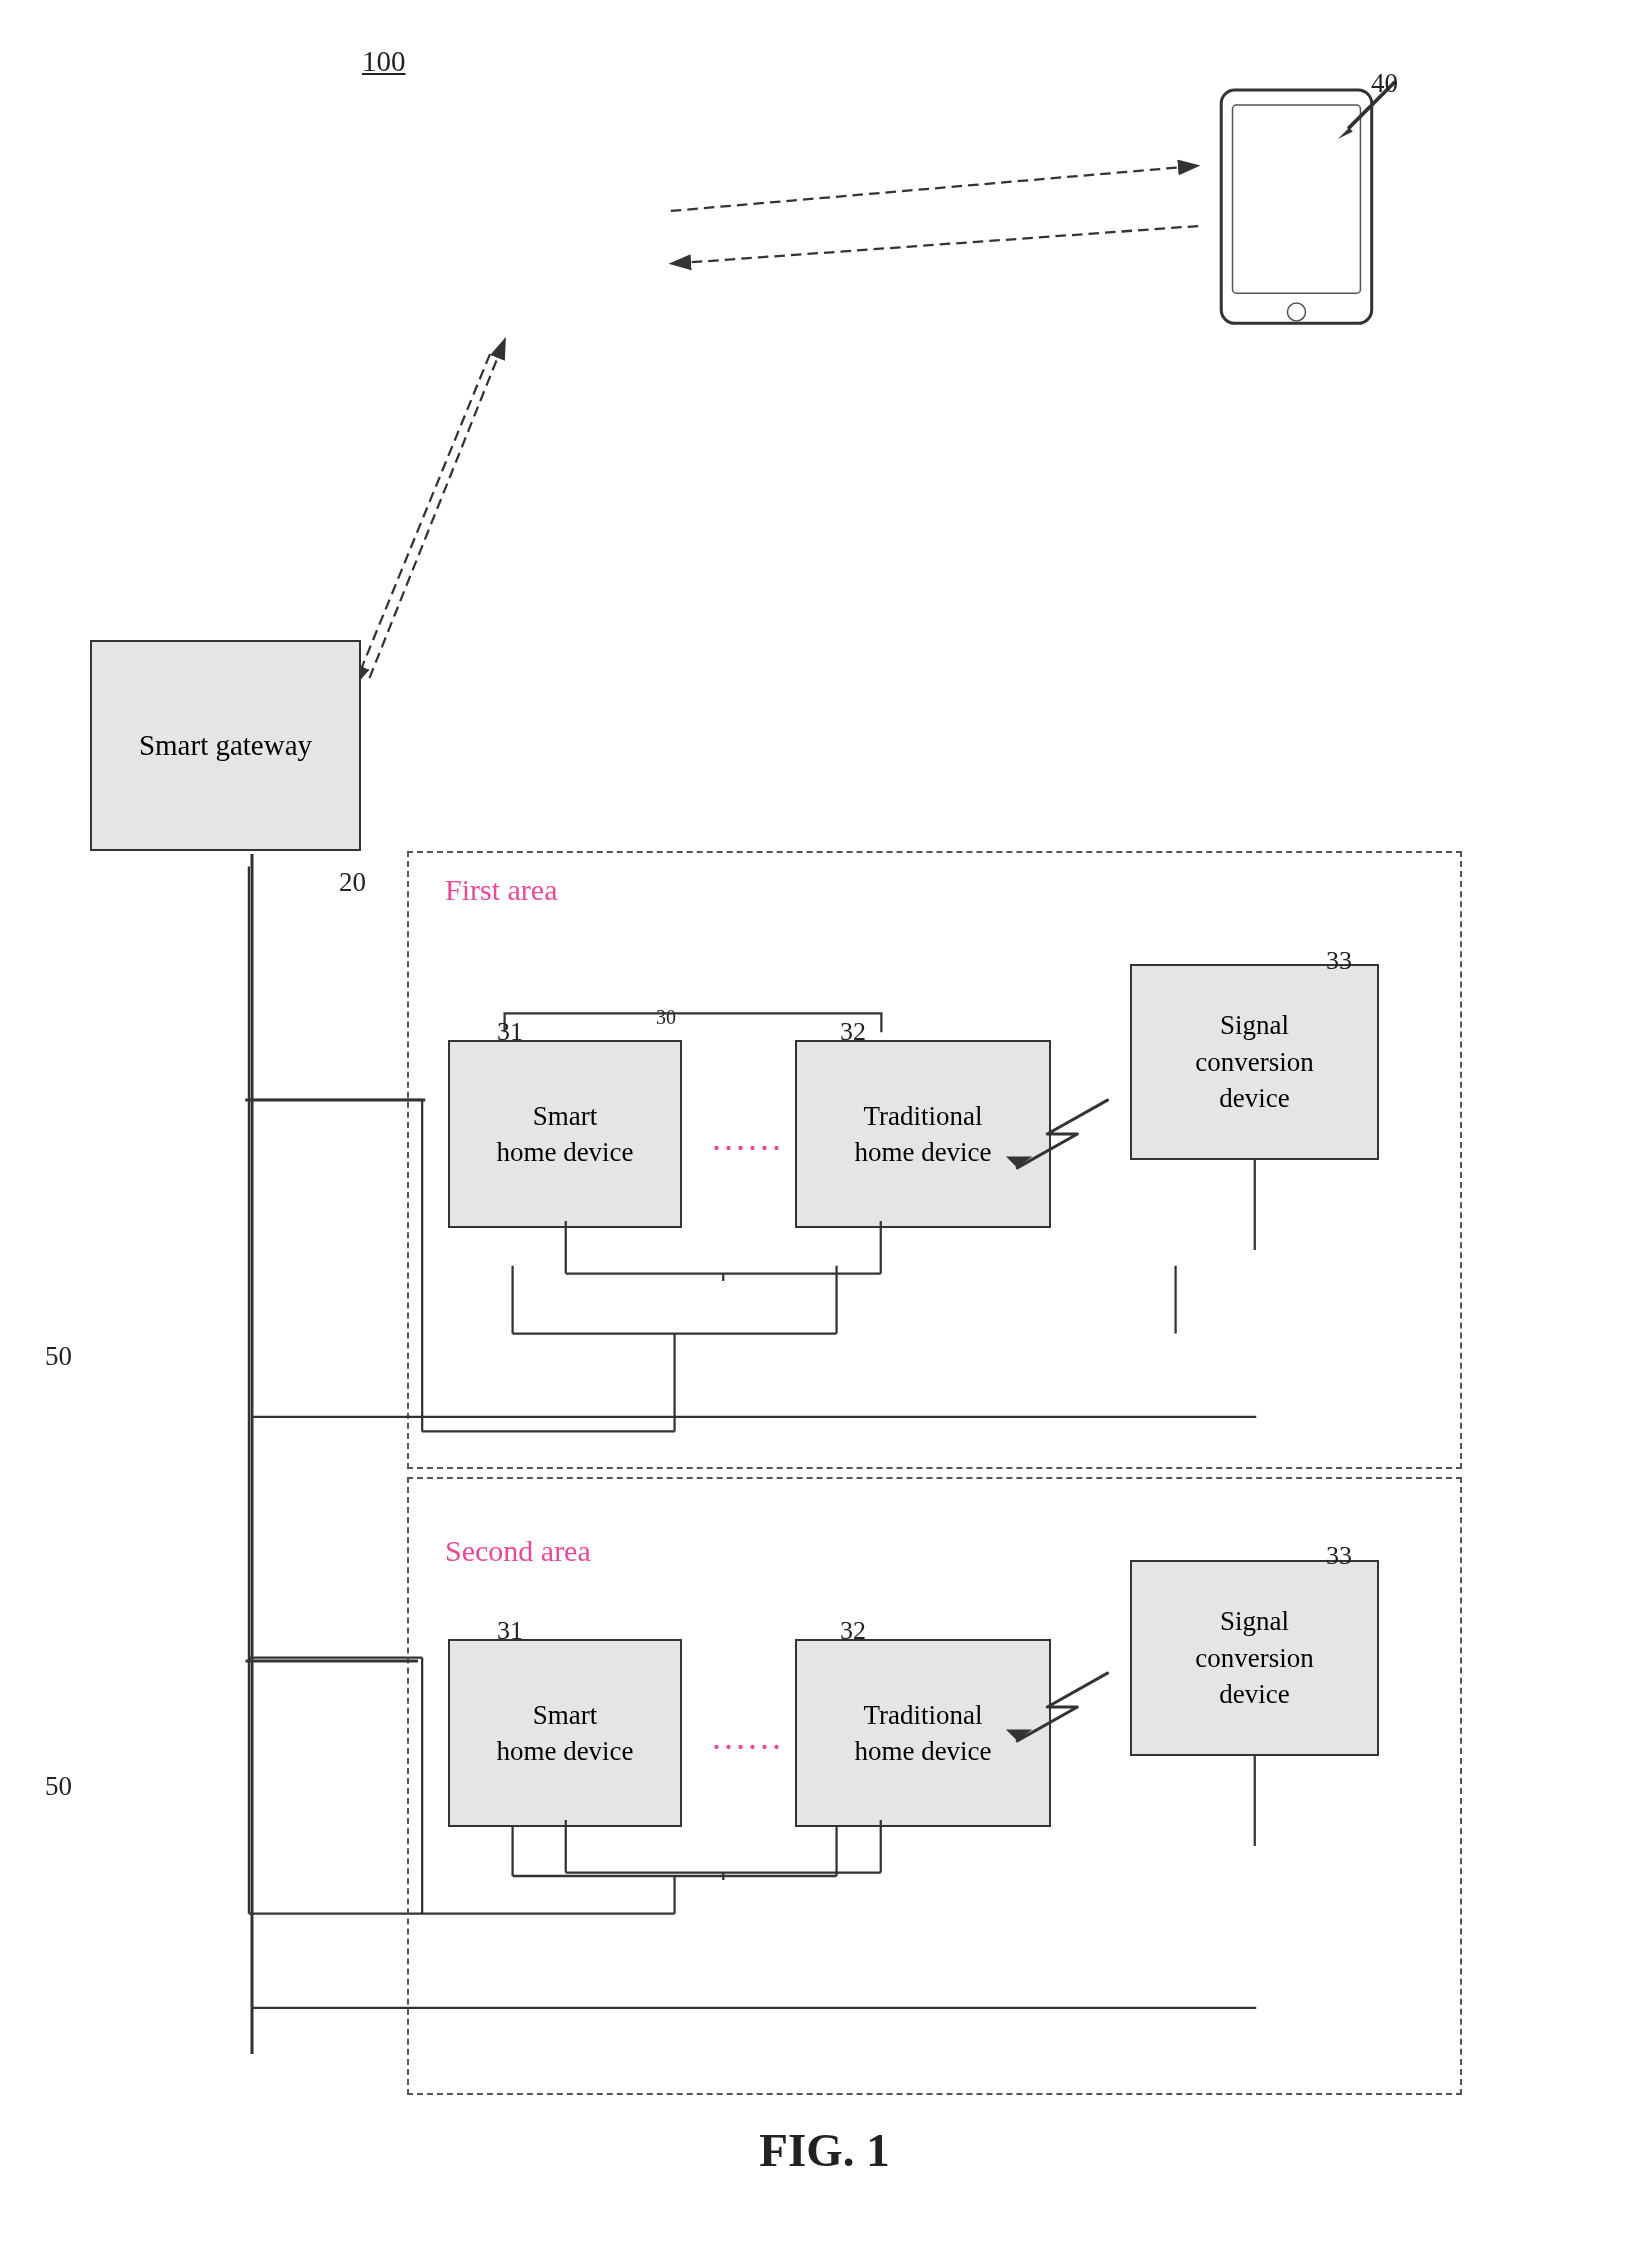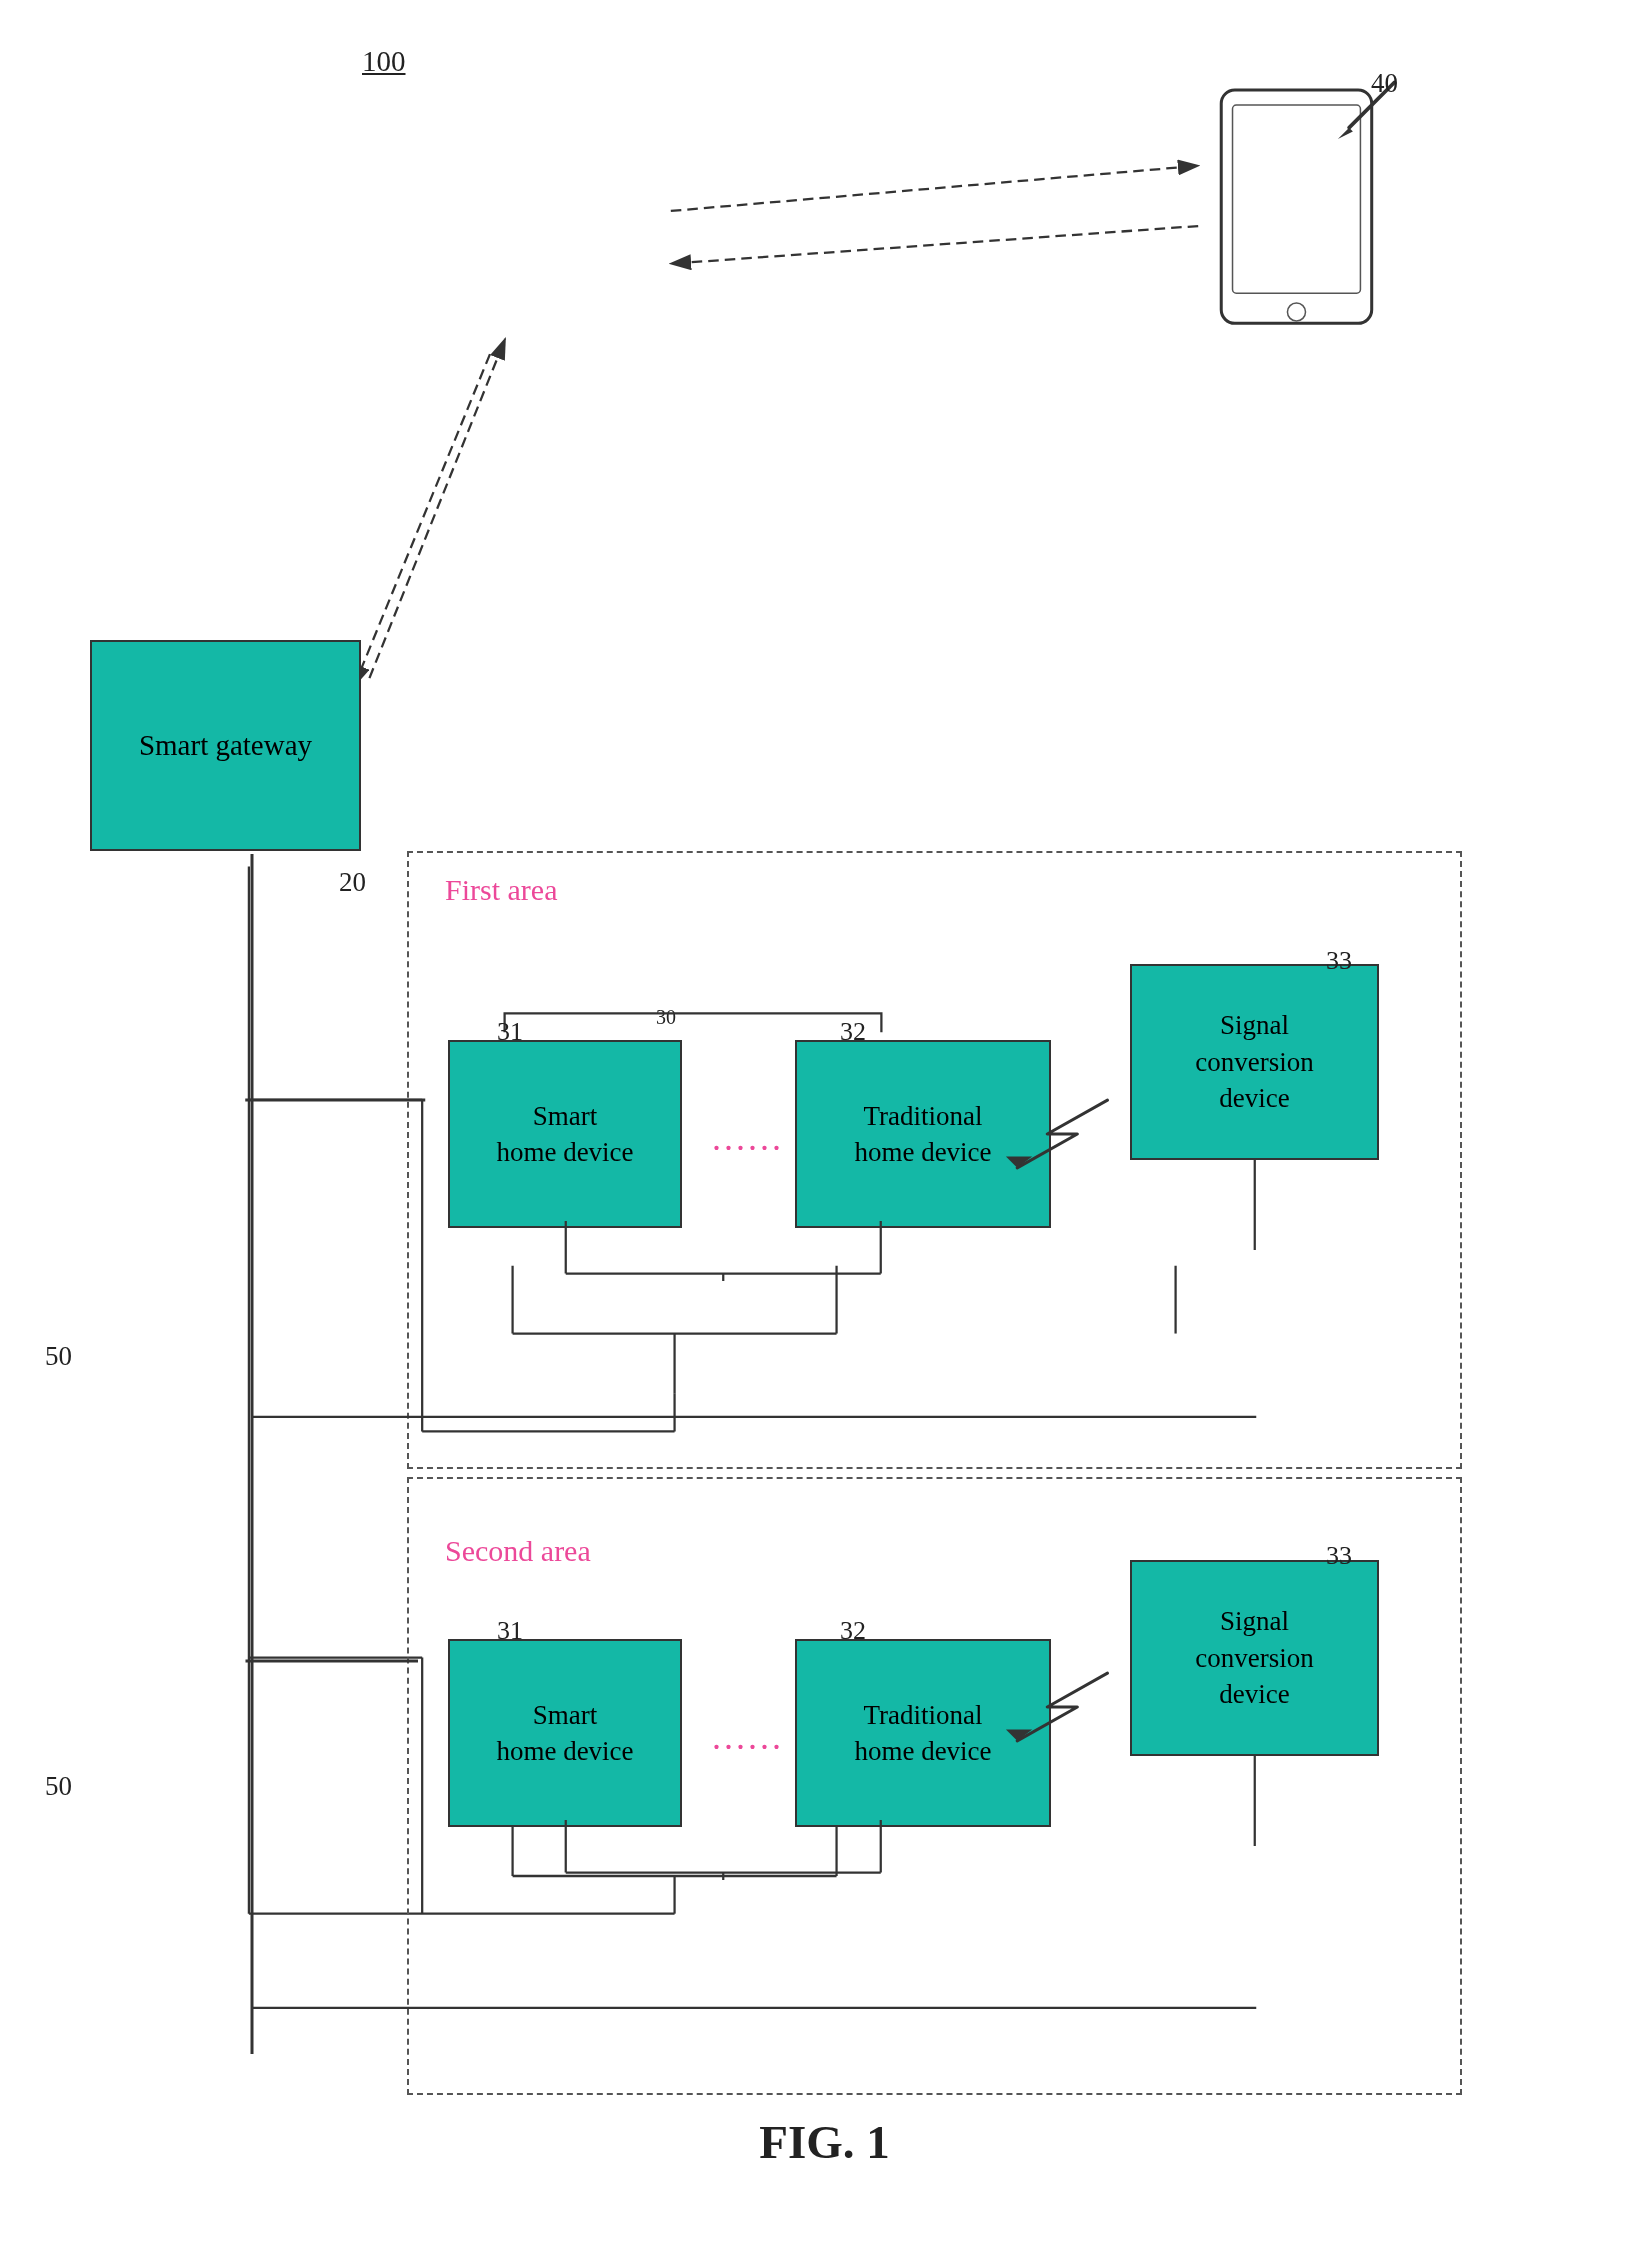--- a/index.html
+++ b/index.html
@@ -25,21 +25,21 @@
       line-height: 1.3;
     }
     .label-ref {
       position: absolute;
       font-size: 24px;
       color: #222;
     }
     .box {
       position: absolute;
       border: 2.3px solid #333;
-      background: #14b8a6;
+      background: #e5e5e5;
       display: flex;
       align-items: center;
       justify-content: center;
       text-align: center;
       font-size: 27px;
       line-height: 1.35;
     }
     .dashed-box {
       position: absolute;
       border: 2.3px dashed #555;
@@ -246,16 +246,16 @@
   </svg>
 
   <svg style="position:absolute;top:1085px;left:245px;" width="188" height="30" xmlns="http://www.w3.org/2000/svg" viewBox="0 0 250 40">
     <line x1="0" y1="20" x2="240" y2="20" stroke="#333" stroke-width="4"></line>
   </svg>
 
   <svg style="position:absolute;top:1646px;left:245px;" width="181" height="30" xmlns="http://www.w3.org/2000/svg" viewBox="0 0 240 40">
     <line x1="0" y1="20" x2="230" y2="20" stroke="#333" stroke-width="4"></line>
   </svg>
 
-  <div class="fig-label" style="bottom:92px; left:0; width:1649px; text-align:center; font-size:47px;">FIG. 1</div>
+  <div class="fig-label" style="bottom:84px; left:0; width:1649px; text-align:center; font-size:47px;">FIG. 1</div>
 
 </div>
 
 
 </body></html>

